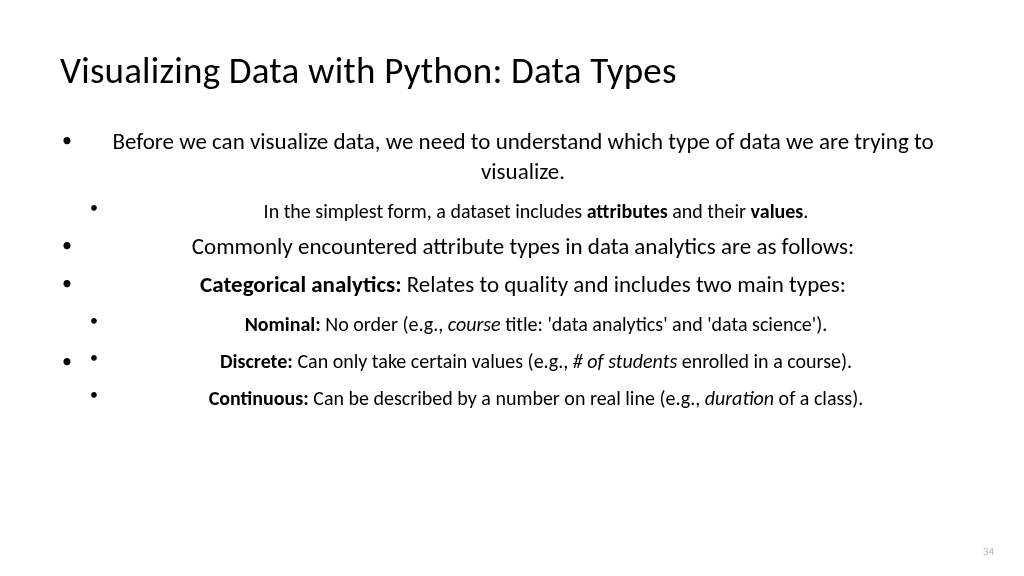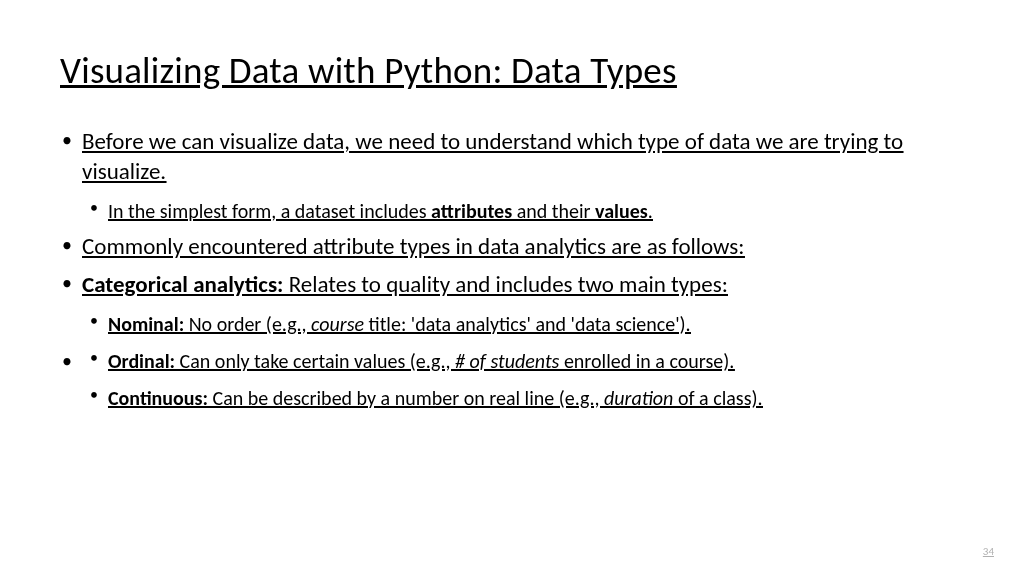--- a/index.html
+++ b/index.html
@@ -1,19 +1,18 @@
 <!DOCTYPE html>
 <html><head>
   <meta charset="utf-8">
   <style>
     * {
       margin: 0;
       padding: 0;
       box-sizing: border-box;
-      text-decoration: underline;
     }
     body {
       width: 1024px;
       height: 576px;
       background: white;
       font-family: Calibri, 'Segoe UI', Arial, sans-serif;
       color: #000;
       position: relative;
       padding: 48px 60px 40px 60px;
     }
@@ -25,20 +24,21 @@
     }
     ul {
       list-style: none;
     }
     ul.level1 > li {
       font-size: 23px;
       line-height: 1.3;
       margin-bottom: 8px;
       padding-left: 22px;
       position: relative;
+      text-align: center;
     }
     ul.level1 > li::before {
       content: "•";
       position: absolute;
       left: 2px;
       top: 0;
       font-size: 20px;
     }
     ul.level2 {
       margin-top: 6px;
@@ -93,21 +93,21 @@
     <span class="bold">Categorical analytics:</span><span> Relates to quality and includes two main types:</span>
     <ul class="level2">
       <li>
         <span class="bold">Nominal:</span><span> No order (e.g., </span><span class="italic">course</span><span> title: 'data analytics' and 'data science').</span>
       </li>
     </ul>
   </li>
   <li>
     <ul class="level2">
       <li>
-        <span class="bold">Ordinal:</span><span> Can only take certain values (e.g., </span><span class="italic"># of students</span><span> enrolled in a course).</span>
+        <span class="bold">Discrete:</span><span> Can only take certain values (e.g., </span><span class="italic"># of students</span><span> enrolled in a course).</span>
       </li>
       <li>
         <span class="bold">Continuous:</span><span> Can be described by a number on real line (e.g., </span><span class="italic">duration</span><span> of a class).</span>
       </li>
     </ul>
   </li>
 </ul>
 
 <div class="page-number">34</div>
 

